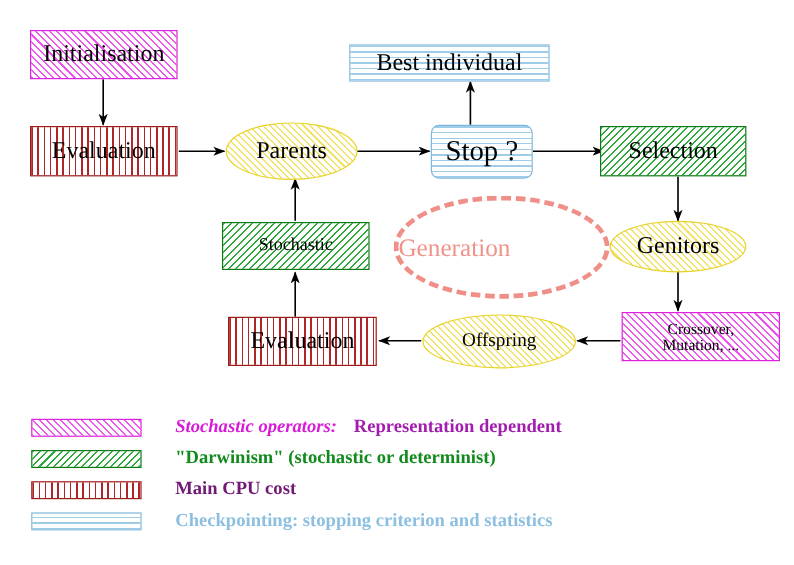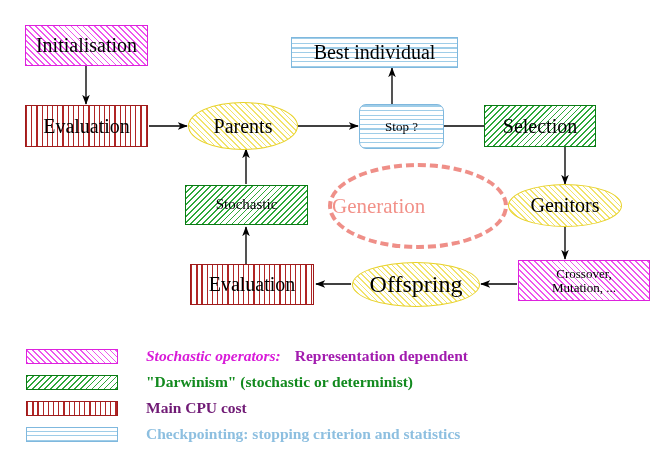--- a/index.html
+++ b/index.html
@@ -111,38 +111,38 @@
 </div>
 
 <div class="node h-yellow ellipse" style="left:188px;top:102px;width:110px;height:48px;font-size:20px;">
   <span class="lbl">Parents</span>
 </div>
 
 <div class="node h-blue" style="left:291px;top:37px;width:167px;height:31px;font-size:20px;">
   <span class="lbl">Best individual</span>
 </div>
 
-<div class="node h-blue rounded" style="left:359px;top:104px;width:85px;height:45px;font-size:13px;">
+<div class="node h-blue rounded" style="left:359px;top:104px;width:85px;height:45px;font-size:24px;">
   <span class="lbl">Stop ?</span>
 </div>
 
-<div class="node h-green" style="left:484px;top:105px;width:112px;height:42px;font-size:20px;">
+<div class="node h-green" style="left:500px;top:105px;width:122px;height:42px;font-size:20px;">
   <span class="lbl">Selection</span>
 </div>
 
 <div class="node h-yellow ellipse" style="left:508px;top:184px;width:114px;height:43px;font-size:20px;">
   <span class="lbl">Genitors</span>
 </div>
 
 <div class="node h-magenta" style="left:518px;top:260px;width:132px;height:41px;font-size:13px;">
   <span class="lbl">Crossover,
 Mutation, ...</span>
 </div>
 
-<div class="node h-yellow ellipse" style="left:352px;top:262px;width:128px;height:45px;font-size:24px;text-align:right;">
+<div class="node h-yellow ellipse" style="left:352px;top:262px;width:128px;height:45px;font-size:16px;text-align:right;">
   <span class="lbl">Offspring</span>
 </div>
 
 <div class="node h-red" style="left:190px;top:264px;width:124px;height:41px;font-size:20px;">
   <span class="lbl">Evaluation</span>
 </div>
 
 <div class="node h-green" style="left:185px;top:185px;width:123px;height:40px;font-size:15px;">
   <span class="lbl">Stochastic</span>
 </div>

